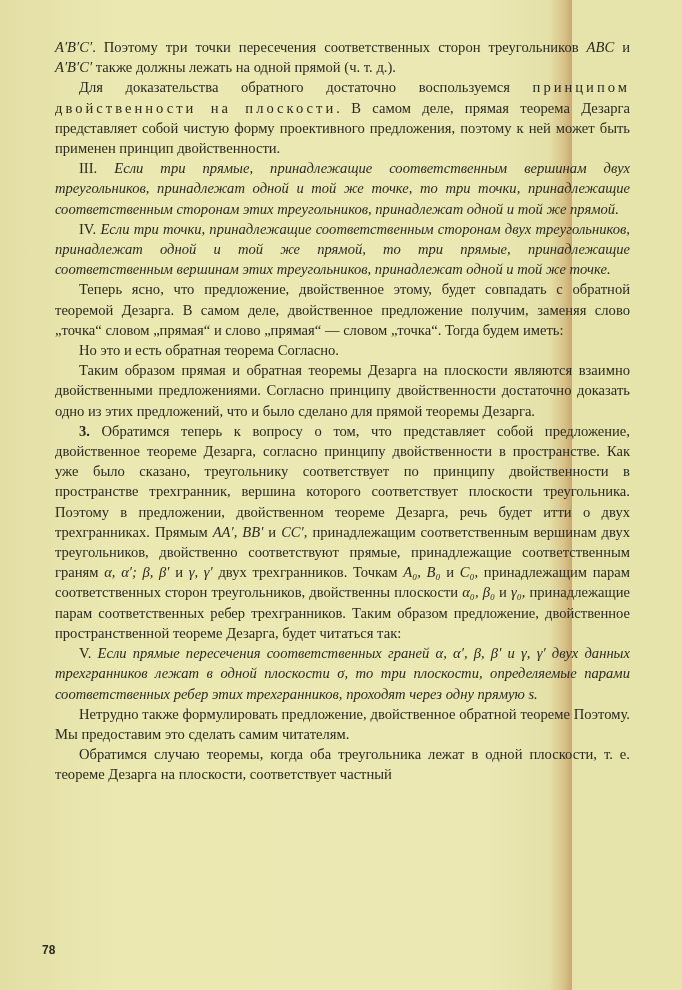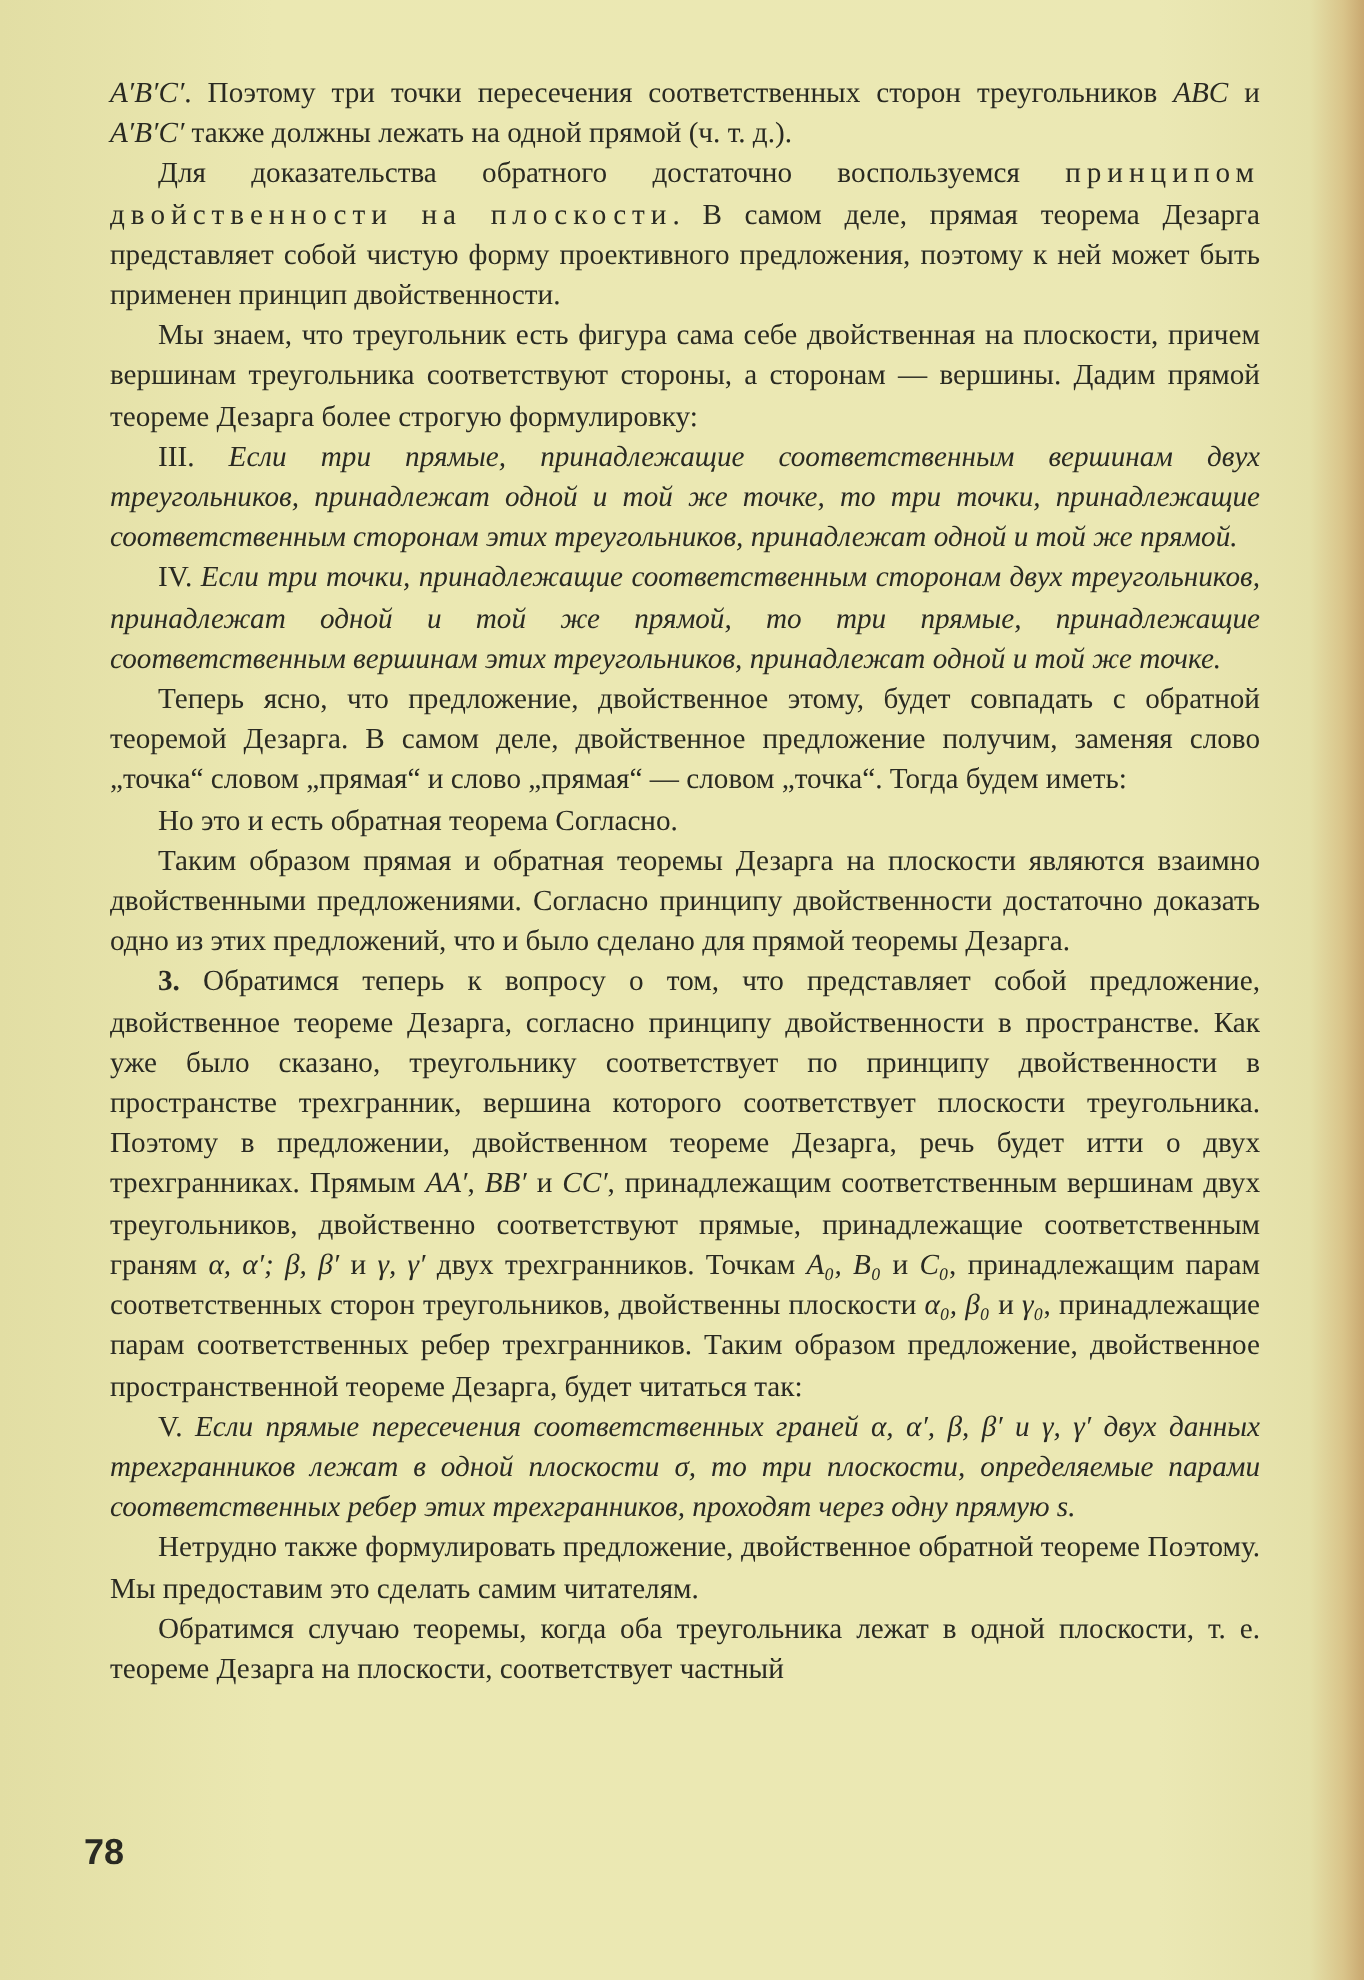--- a/index.html
+++ b/index.html
@@ -4,48 +4,47 @@
 <style>
   html, body { margin: 0; padding: 0; }
   body {
     width: 682px; height: 990px; overflow: hidden;
     background: #e6e3ab;
     font-family: "Liberation Serif", "DejaVu Serif", serif;
     color: #2a2a22;
     position: relative;
   }
   .page {
-    position: absolute; left: 0; top: 0; width: 682px; height: 990px;
+    position: absolute; left: 0; top: 0; width: 572px; height: 990px;
     background: linear-gradient(90deg, #e2dea4 0%, #ebe8b2 20%, #ebe8b4 85%, #e4e0a8 96%, #d9c48a 98.5%, #c9a870 100%);
     text-decoration: underline;
   }
   .text {
     position: absolute; left: 55px; top: 37px; width: 575px;
     font-size: 14.6px; line-height: 20.2px;
     text-align: justify;
   }
   .p { margin: 0; text-indent: 24px; }
   .p.noindent { text-indent: 0; }
   .it { font-style: italic; }
   .sp { letter-spacing: 3px; }
   .b { font-weight: bold; }
   .pagenum {
-    position: absolute; left: 42px; top: 916px;
+    position: absolute; left: 42px; top: 943px;
     font-family: "Liberation Sans", sans-serif;
-    font-size: 18px; font-weight: bold; color: #2a2a22;
+    font-size: 12px; font-weight: bold; color: #2a2a22;
   }
 </style>
 </head>
 <body>
 
 <div class="page">
   <div class="text" id="body">
       <p class="p noindent"><span class="it">A′B′C′</span><span>. Поэтому три точки пересечения соответственных сторон треугольников </span><span class="it">ABC</span><span> и </span><span class="it">A′B′C′</span><span> также должны лежать на одной прямой (ч. т. д.).</span></p>
       <p class="p"><span>Для доказательства обратного достаточно воспользуемся </span><span class="sp">принципом двойственности на плоскости</span><span>. В самом деле, прямая теорема Дезарга представляет собой чистую форму проективного предложения, поэтому к ней может быть применен принцип двойственности.</span></p>
-      <p class="p"><span>Мы знаем, что треугольник есть фигура сама себе двойственная на плоскости, причем вершинам треугольника соответствуют стороны, а сторонам — вершины. Дадим прямой теореме Дезарга более строгую формулировку:</span></p>
       <p class="p"><span>III. </span><span class="it">Если три прямые, принадлежащие соответственным вершинам двух треугольников, принадлежат одной и той же точке, то три точки, принадлежащие соответственным сторонам этих треугольников, принадлежат одной и той же прямой.</span></p>
       <p class="p"><span>IV. </span><span class="it">Если три точки, принадлежащие соответственным сторонам двух треугольников, принадлежат одной и той же прямой, то три прямые, принадлежащие соответственным вершинам этих треугольников, принадлежат одной и той же точке.</span></p>
       <p class="p"><span>Теперь ясно, что предложение, двойственное этому, будет совпадать с обратной теоремой Дезарга. В самом деле, двойственное предложение получим, заменяя слово „точка“ словом „прямая“ и слово „прямая“ — словом „точка“. Тогда будем иметь:</span></p>
       <p class="p"><span>Но это и есть обратная теорема Согласно.</span></p>
       <p class="p"><span>Таким образом прямая и обратная теоремы Дезарга на плоскости являются взаимно двойственными предложениями. Согласно принципу двойственности достаточно доказать одно из этих предложений, что и было сделано для прямой теоремы Дезарга.</span></p>
       <p class="p"><span class="b">3.</span><span> Обратимся теперь к вопросу о том, что представляет собой предложение, двойственное теореме Дезарга, согласно принципу двойственности в пространстве. Как уже было сказано, треугольнику соответствует по принципу двойственности в пространстве трехгранник, вершина которого соответствует плоскости треугольника. Поэтому в предложении, двойственном теореме Дезарга, речь будет итти о двух трехгранниках. Прямым </span><span class="it">AA′</span><span>, </span><span class="it">BB′</span><span> и </span><span class="it">CC′</span><span>, принадлежащим соответственным вершинам двух треугольников, двойственно соответствуют прямые, принадлежащие соответственным граням </span><span class="it">α, α′; β, β′</span><span> и </span><span class="it">γ, γ′</span><span> двух трехгранников. Точкам </span><span class="it">A₀, B₀</span><span> и </span><span class="it">C₀</span><span>, принадлежащим парам соответственных сторон треугольников, двойственны плоскости </span><span class="it">α₀, β₀</span><span> и </span><span class="it">γ₀</span><span>, принадлежащие парам соответственных ребер трехгранников. Таким образом предложение, двойственное пространственной теореме Дезарга, будет читаться так:</span></p>
       <p class="p"><span>V. </span><span class="it">Если прямые пересечения соответственных граней α, α′, β, β′ и γ, γ′ двух данных трехгранников лежат в одной плоскости σ, то три плоскости, определяемые парами соответственных ребер этих трехгранников, проходят через одну прямую s.</span></p>
       <p class="p"><span>Нетрудно также формулировать предложение, двойственное обратной теореме Поэтому. Мы предоставим это сделать самим читателям.</span></p>
       <p class="p"><span>Обратимся случаю теоремы, когда оба треугольника лежат в одной плоскости, т. е. теореме Дезарга на плоскости, соответствует частный</span></p>
     </div>

